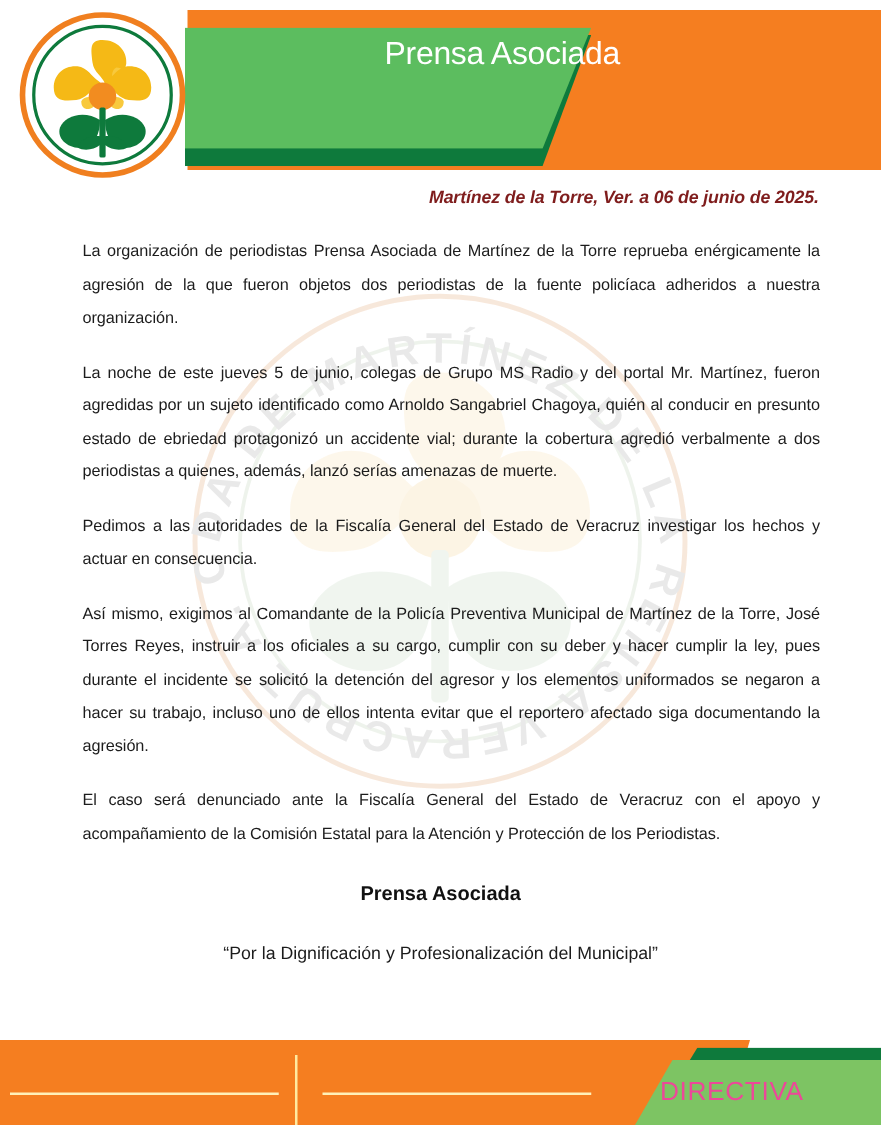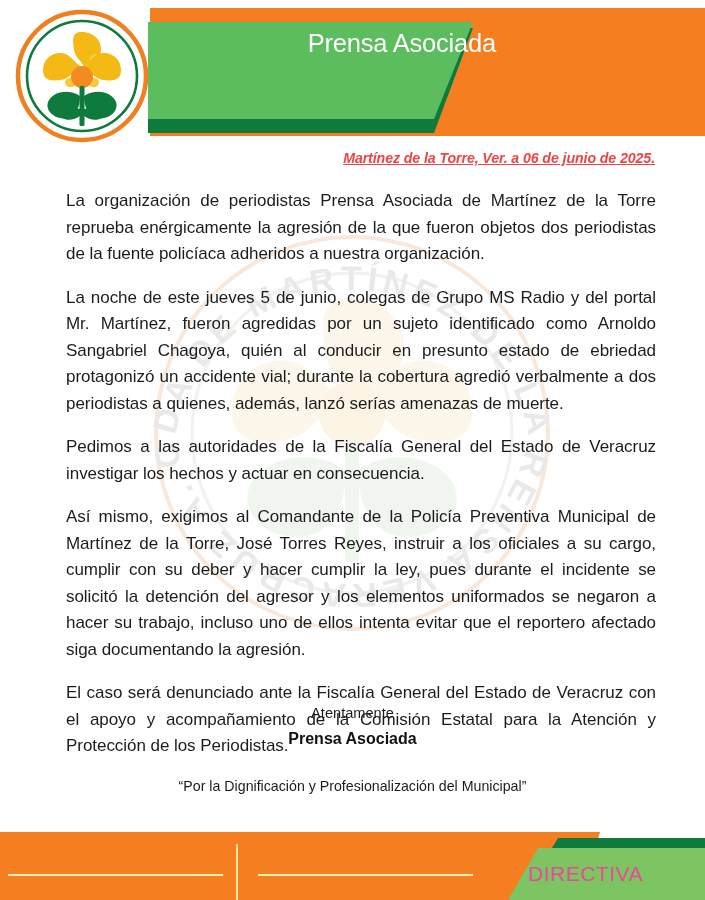--- a/index.html
+++ b/index.html
@@ -111,33 +111,32 @@
     width: 705px;
     z-index: 3;
   }
   .dateline {
     margin: 0;
     padding: 0 50px 0 0;
     text-align: right;
     font-size: 14.2px;
     font-weight: bold;
     font-style: italic;
-    color: #ef4444;
+    color: #7f1d1d;
     letter-spacing: -0.1px;
-    text-decoration: underline;
   }
   .body-block {
     position: absolute;
     left: 66px;
     top: 38px;
     width: 590px;
   }
   .para {
     margin: 0 0 17px 0;
-    font-size: 17px;
+    font-size: 13px;
     line-height: 26.5px;
     color: #1c1c1c;
     text-align: justify;
     text-justify: inter-word;
     letter-spacing: -0.05px;
   }
   .para:last-child { margin-bottom: 13px; }
 
   
   .signature {
@@ -296,21 +295,20 @@
 
     <div class="body-block">
       <p class="para">La organización de periodistas Prensa Asociada de Martínez de la Torre reprueba enérgicamente la agresión de la que fueron objetos dos periodistas de la fuente policíaca adheridos a nuestra organización.</p>
       <p class="para">La noche de este jueves 5 de junio, colegas de Grupo MS Radio y del portal Mr. Martínez, fueron agredidas por un sujeto identificado como Arnoldo Sangabriel Chagoya, quién al conducir en presunto estado de ebriedad protagonizó un accidente vial; durante la cobertura agredió verbalmente a dos periodistas a quienes, además, lanzó serías amenazas de muerte.</p>
       <p class="para">Pedimos a las autoridades de la Fiscalía General del Estado de Veracruz investigar los hechos y actuar en consecuencia.</p>
       <p class="para">Así mismo, exigimos al Comandante de la Policía Preventiva Municipal de Martínez de la Torre, José Torres Reyes, instruir a los oficiales a su cargo, cumplir con su deber y hacer cumplir la ley, pues durante el incidente se solicitó la detención del agresor y los elementos uniformados se negaron a hacer su trabajo, incluso uno de ellos intenta evitar que el reportero afectado siga documentando la agresión.</p>
       <p class="para">El caso será denunciado ante la Fiscalía General del Estado de Veracruz con el apoyo y acompañamiento de la Comisión Estatal para la Atención y Protección de los Periodistas.</p>
     </div>
 
     <div class="signature">
-      <div class="sig-closing">Atentamente</div>
       <div class="sig-name">Prensa Asociada</div>
       <div class="sig-motto">“Por la Dignificación y Profesionalización del Municipal”</div>
     </div>
   </div>
 
   <div class="footer">
     <div class="footer-orange">
       <div class="sig-line sig-line-a"></div>
       <div class="sig-divider"></div>
       <div class="sig-line sig-line-b"></div>

